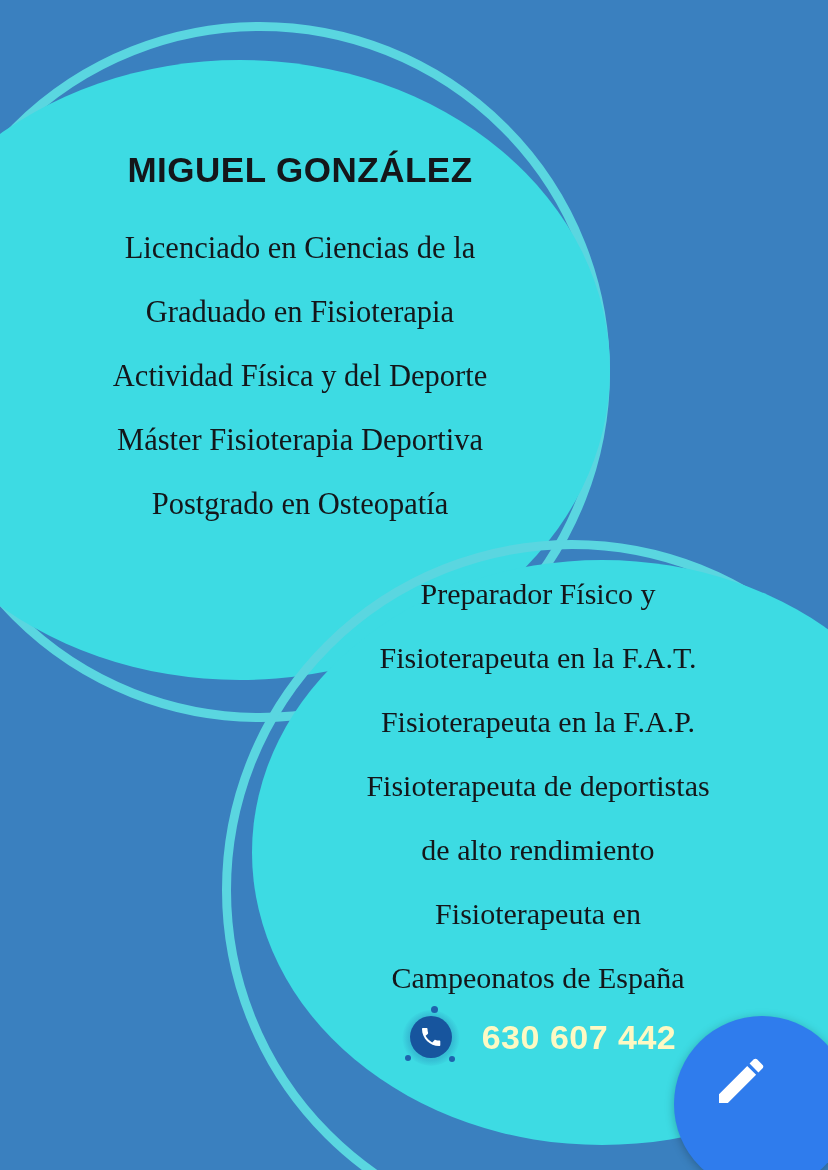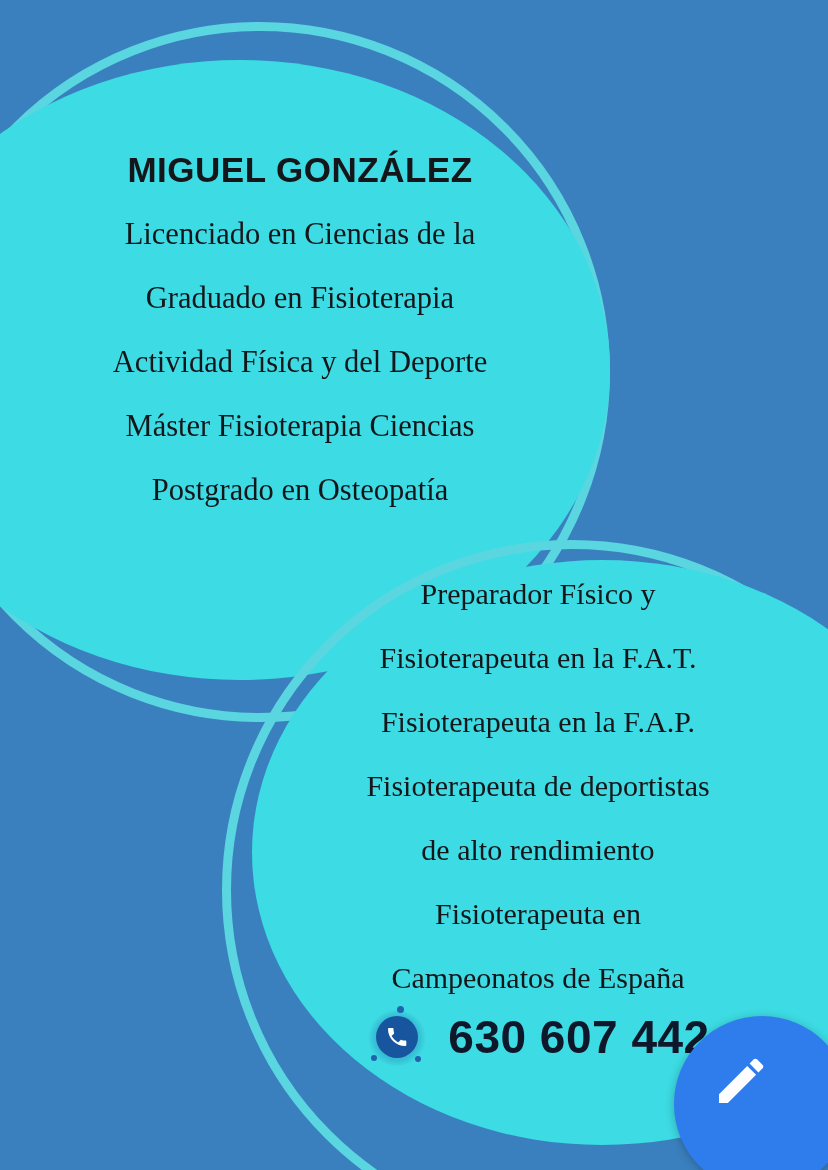--- a/index.html
+++ b/index.html
@@ -73,21 +73,21 @@
   }
   #block-bottom {
     left: 238px;
     top: 562px;
     width: 600px;
   }
   .name {
     font-size: 35px;
     font-weight: bold;
     letter-spacing: 0.5px;
-    margin-bottom: 12px;
+    margin-bottom: 26px;
   }
   .line {
     font-size: 30.5px;
     line-height: 64px;
     white-space: nowrap;
     font-family: Liberation Serif, serif;
   }
   #block-bottom .line {
     font-size: 30px;
   }
@@ -135,23 +135,23 @@
     width: 42px;
     height: 42px;
     border-radius: 50%;
     background: #17559e;
     display: flex;
     align-items: center;
     justify-content: center;
   }
   .phone-circle svg { display: block; }
   .phone-number {
-    font-size: 46px;
+    font-size: 34px;
     font-weight: bold;
-    color: #0f172a;
+    color: #fef9c3;
     letter-spacing: 0.5px;
   }
 
   
   #fab {
     position: absolute;
     right: -22px;
     bottom: -22px;
     width: 176px;
     height: 176px;
@@ -175,21 +175,21 @@
   <div class="blob blob-top"></div>
 
   <div class="ring ring-bottom"></div>
   <div class="blob blob-bottom"></div>
 
   <div class="text-block" id="block-top">
     <div class="name">MIGUEL GONZÁLEZ</div>
     <div class="line">Licenciado en Ciencias de la</div>
     <div class="line">Graduado en Fisioterapia</div>
     <div class="line">Actividad Física y del Deporte</div>
-    <div class="line">Máster Fisioterapia Ciencias</div>
+    <div class="line">Máster Fisioterapia Deportiva</div>
     <div class="line">Postgrado en Osteopatía</div>
   </div>
 
   <div class="text-block" id="block-bottom">
     <div class="line">Preparador Físico y</div>
     <div class="line">Fisioterapeuta en la F.A.T.</div>
     <div class="line">Fisioterapeuta en la F.A.P.</div>
     <div class="line">Fisioterapeuta de deportistas</div>
     <div class="line">de alto rendimiento</div>
     <div class="line">Fisioterapeuta en</div>

